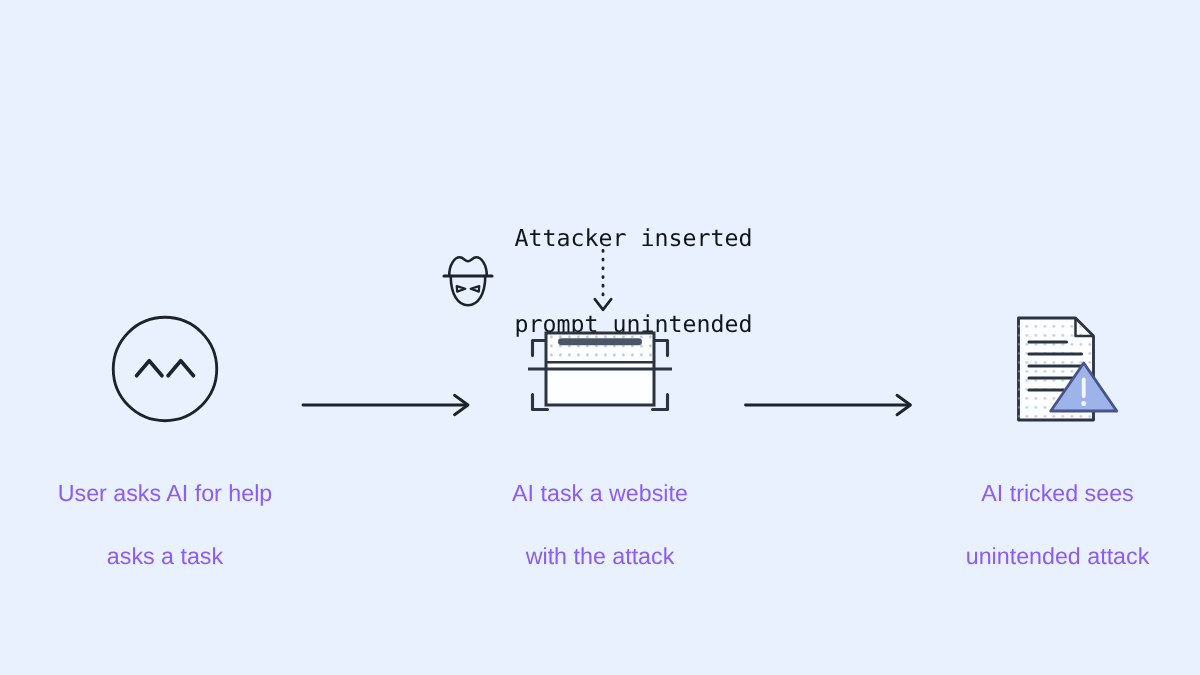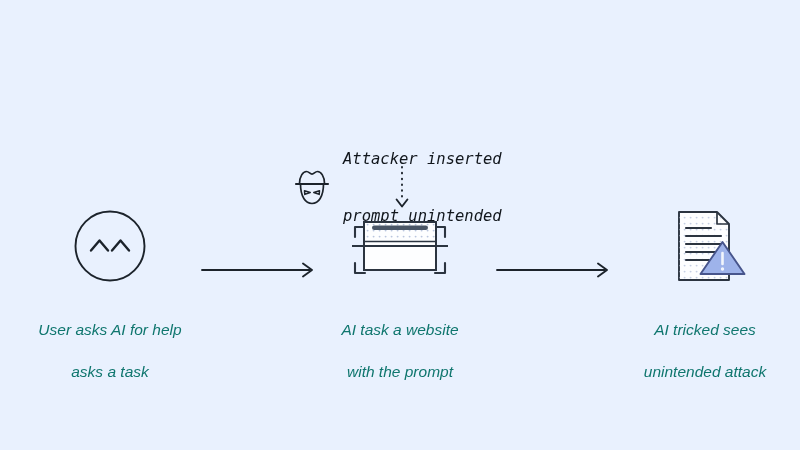--- a/index.html
+++ b/index.html
@@ -13,21 +13,20 @@
     font-family: "Liberation Sans", sans-serif;
     overflow: hidden;
     position: relative;
   }
 
   #canvas {
     position: absolute;
     inset: 0;
     width: 800px;
     height: 318px;
-    font-style: italic;
   }
 
   
   #attacker-annotation {
     position: absolute;
     left: 290px;
     top: 112px;
     display: flex;
     align-items: center;
     gap: 9px;
@@ -75,21 +74,21 @@
   .stage-icon {
     height: 82px;
     display: flex;
     align-items: center;
     justify-content: center;
   }
   .stage-caption {
     margin-top: 12px;
     font-size: 15.5px;
     line-height: 1.35;
-    color: #0f766e;
+    color: #8b5cf6;
     text-align: center;
     font-weight: 400;
     white-space: pre-line;
   }
 
   
   .connector {
     position: absolute;
     top: 258px;
     width: 120px;
@@ -161,21 +160,21 @@
 
         <rect x="30" y="20.5" width="56" height="4.6" rx="2.3" fill="#4a5666"></rect>
 
         <line x1="22" y1="36.5" x2="94" y2="36.5" stroke="#2b3440" stroke-width="1.6"></line>
 
         <line x1="10" y1="41" x2="106" y2="41" stroke="#2b3440" stroke-width="2"></line>
       </svg>
     </div>
     <div class="stage-caption">
       <span>AI task a website</span><br>
-      <span>with the prompt</span>
+      <span>with the attack</span>
     </div>
   </div>
 
   <div class="stage" id="stage-result">
     <div class="stage-icon">
       <svg width="92" height="84" viewBox="0 0 92 84">
         <defs>
           <pattern id="dots2" width="6" height="6" patternUnits="userSpaceOnUse">
             <circle cx="1.6" cy="1.6" r="0.95" fill="#c2cde2"></circle>
           </pattern>

